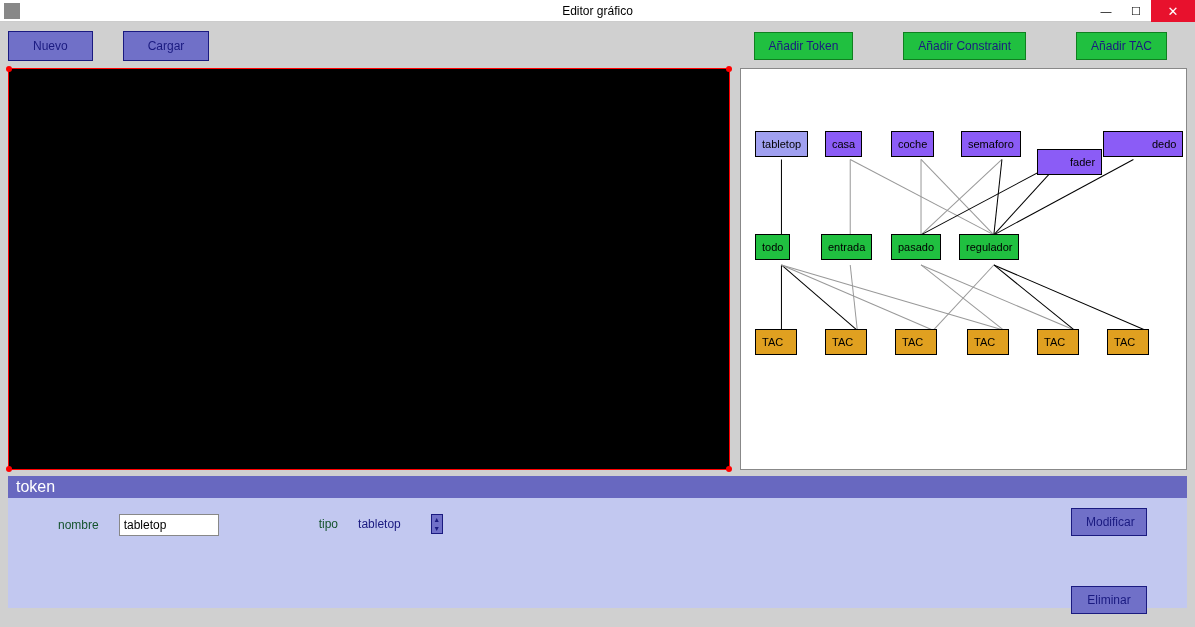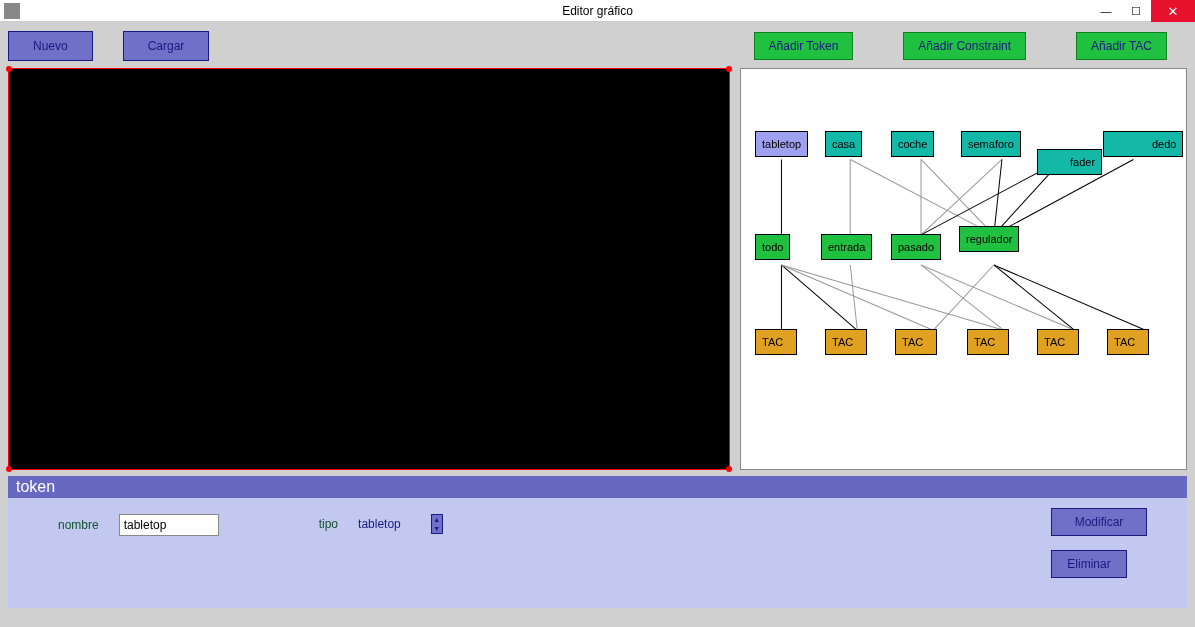--- a/index.html
+++ b/index.html
@@ -46,21 +46,21 @@
   .prop-label { color: #14532d; font-size: 12px; }
   .prop-input { width: 100px; background: #fff; border: 1px solid #888; font-size: 12px; padding: 3px 4px; }
   .prop-select { display: flex; align-items: center; gap: 30px; }
   .prop-select .sel-val { color: #1a1a80; font-size: 12px; }
   .prop-select .sel-btns { display: flex; flex-direction: column; width: 12px; background: #7070c8; border: 1px solid #1a1a80; }
   .prop-select .sel-btn { height: 9px; font-size: 7px; color: #1a1a80; display:flex; align-items:center; justify-content:center; cursor: pointer; line-height: 1; }
   .prop-actions { position: absolute; right: 40px; top: 10px; display: flex; flex-direction: column; gap: 14px; }
 
   
   .node { position: absolute; font-size: 11px; padding: 6px 6px; border: 1px solid #000; cursor: pointer; white-space: nowrap; }
-  .node.token { background: #14b8a6; color: #000; }
+  .node.token { background: #8b5cf6; color: #000; }
   .node.token.selected { background: #a0a0f0; }
   .node.con { background: #20c040; color: #000; }
   .node.tac { background: #e0a020; color: #000; }
 
   svg.edges { position: absolute; top: 0; left: 0; width: 100%; height: 100%; pointer-events: none; }
   svg.edges line { stroke: #000; stroke-width: 1; }
   svg.edges line.gray { stroke: #999; }
 </style>
 </head>
 <body>
@@ -124,21 +124,21 @@
       <div class="node token selected" style="left:14px; top:62px;">tabletop</div>
       <div class="node token" style="left:84px; top:62px;">casa</div>
       <div class="node token" style="left:150px; top:62px;">coche</div>
       <div class="node token" style="left:220px; top:62px;">semaforo</div>
       <div class="node token" style="left:296px; top:80px;padding-left:32px;">fader</div>
       <div class="node token" style="left:362px; top:62px;padding-left:48px;">dedo</div>
 
       <div class="node con" style="left:14px; top:165px;">todo</div>
       <div class="node con" style="left:80px; top:165px;">entrada</div>
       <div class="node con" style="left:150px; top:165px;">pasado</div>
-      <div class="node con" style="left:218px; top:157px;">regulador</div>
+      <div class="node con" style="left:218px; top:165px;">regulador</div>
 
       <div class="node tac" style="left:14px; top:260px; width:42px;">TAC</div>
       <div class="node tac" style="left:84px; top:260px; width:42px;">TAC</div>
       <div class="node tac" style="left:154px; top:260px; width:42px;">TAC</div>
       <div class="node tac" style="left:226px; top:260px; width:42px;">TAC</div>
       <div class="node tac" style="left:296px; top:260px; width:42px;">TAC</div>
       <div class="node tac" style="left:366px; top:260px; width:42px;">TAC</div>
     </div>
   </div>
 
@@ -153,19 +153,19 @@
         <span class="prop-label">tipo</span>
         <div class="prop-select">
           <span class="sel-val">tabletop</span>
           <div class="sel-btns">
             <div class="sel-btn">▲</div>
             <div class="sel-btn">▼</div>
           </div>
         </div>
       </div>
       <div class="prop-actions">
-        <button class="btn-purple" style="width:96px;">Modificar</button>
-        <button class="btn-purple" style="width:76px;">Eliminar</button>
+        <button class="btn-purple" style="width:76px;">Modificar</button>
+        <button class="btn-purple" style="width:76px;margin-top:36px;">Eliminar</button>
       </div>
     </div>
   </div>
 
 </div>
 
 </body></html>

